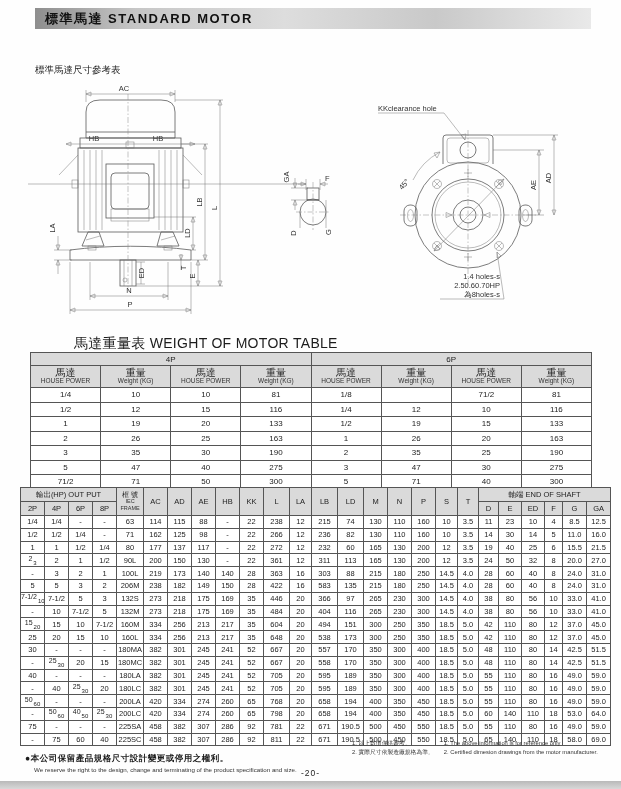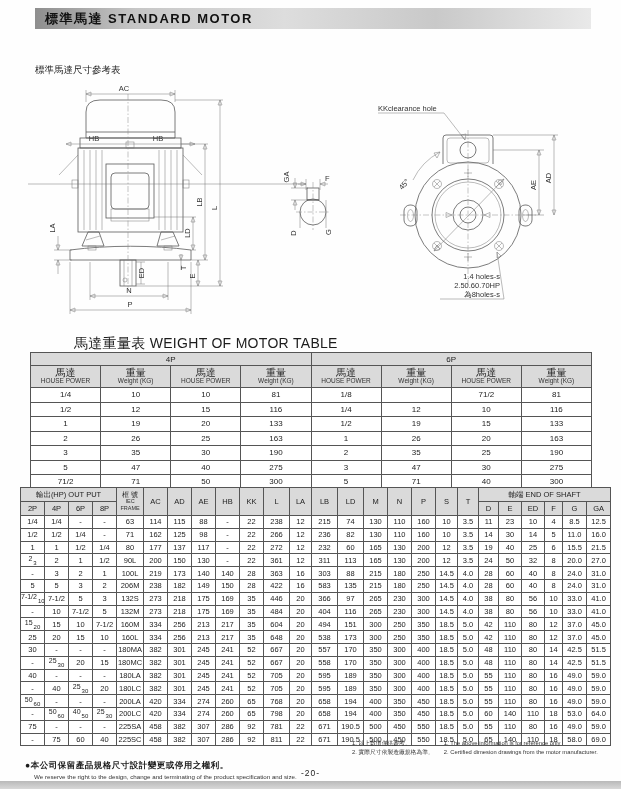--- a/index.html
+++ b/index.html
@@ -34,21 +34,21 @@
   .dim-table{position:absolute;left:20px;top:487px;width:581px;border:1.5px solid #444;}
   .dim-table th{font-size:7.5px;height:13px;margin-left:14px;}
   .dim-table td{font-size:7.5px;height:11.8px;background:#fff;}
   .frame-th div{line-height:7px;}
   .frame-zh{font-size:7px;}
   .frame-en{font-size:5.5px;color:#333;}
   .stk-a{font-size:7px;position:relative;top:-2px;}
   .stk-b{font-size:6px;position:relative;top:2px;margin-left:1px;}
 
   .foot-right{position:absolute;left:352px;top:739px;display:flex;gap:10px;font-size:5.8px;line-height:1.55;color:#333;}
-  .foot-left{position:absolute;left:25px;top:753px;margin-top:7px;}
+  .foot-left{position:absolute;left:25px;top:753px;}
   .foot-left-zh{font-size:8.5px;font-weight:bold;letter-spacing:.5px;}
   .foot-left-en{font-size:6.2px;margin-left:9px;margin-top:1px;color:#333;}
   .page-num{position:absolute;left:0;right:0;top:768px;text-align:center;font-size:8.5px;letter-spacing:1px;}
   .bottom-strip{position:absolute;left:0;right:0;bottom:0;height:8px;
         background:linear-gradient(#b9b9b9,#d8d8d8);}
 </style>
 </head>
 <body>
 
 <div class="page">

